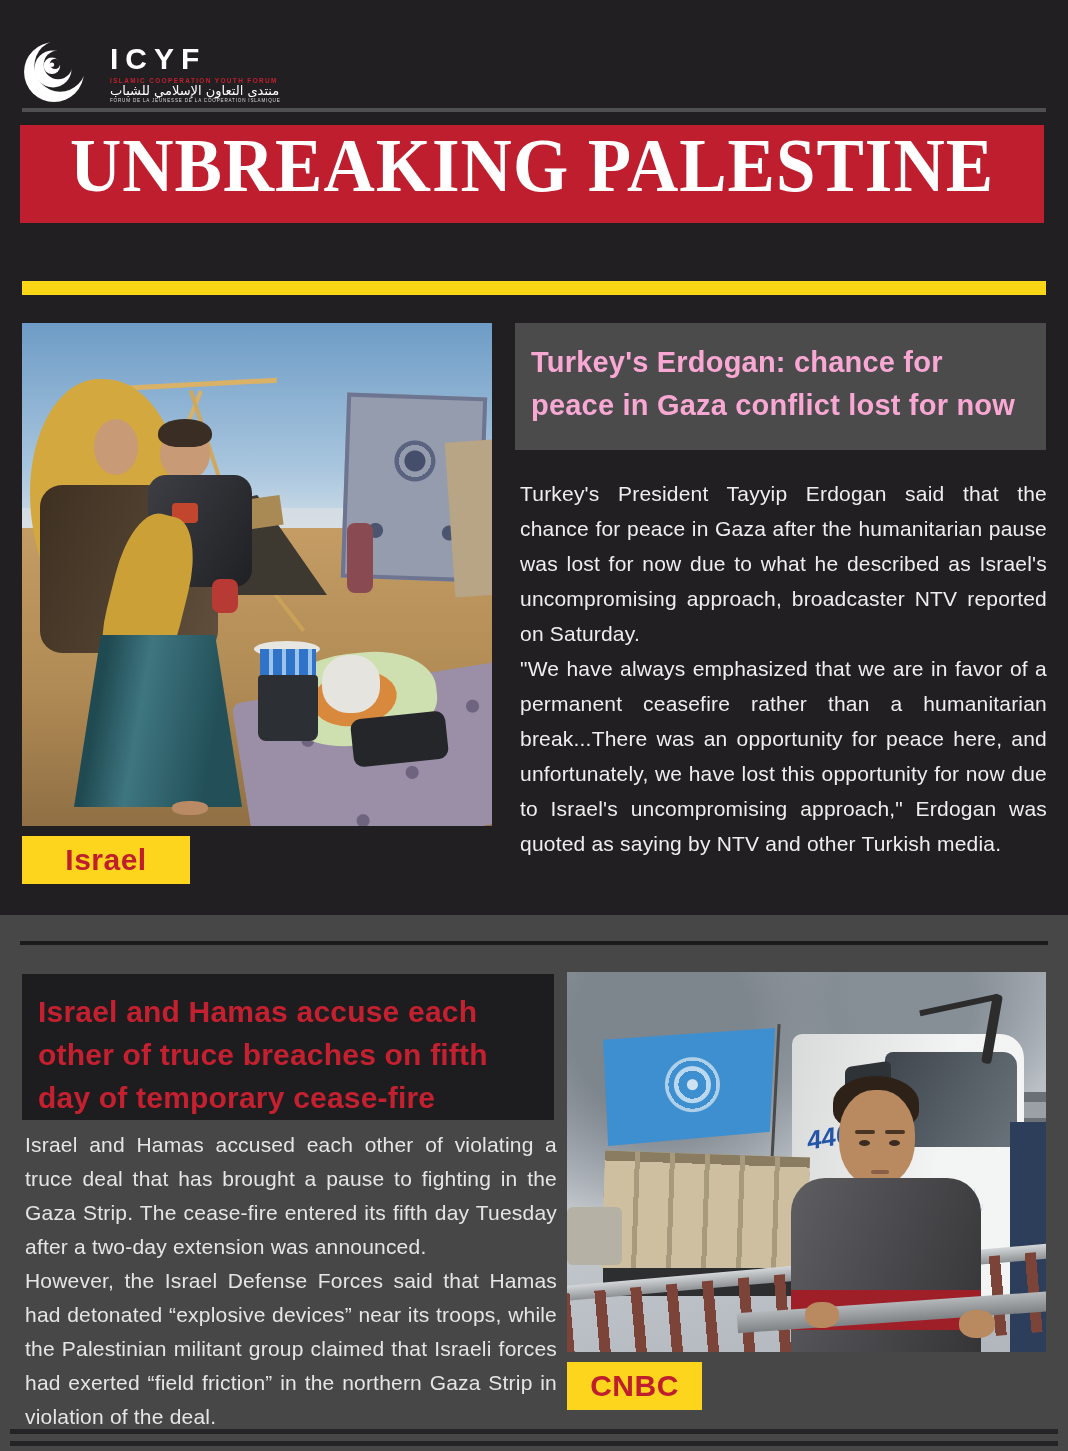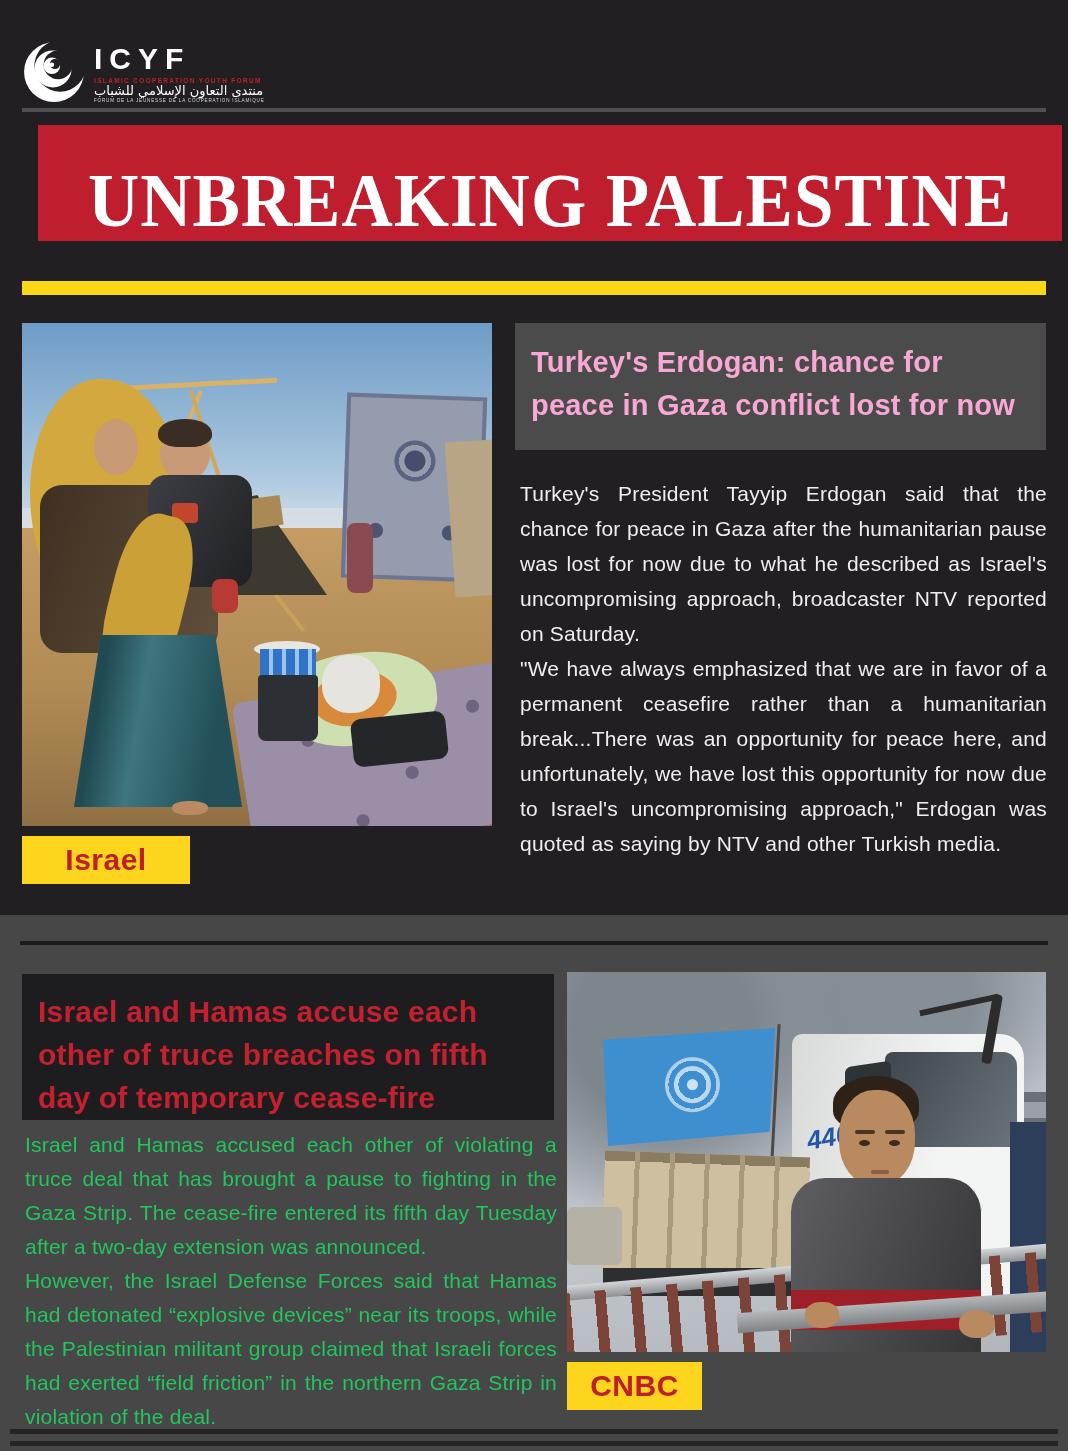--- a/index.html
+++ b/index.html
@@ -7,30 +7,30 @@
   .page {
     position:relative; width:1068px; height:1451px; overflow:hidden;
     background:#211f21;
     font-family:"Liberation Sans", sans-serif;
   }
   .bottom-band { position:absolute; left:0; top:915px; width:1068px; height:536px; background:#474747; }
 
   
   .logo-wrap { position:absolute; left:22px; top:38px; width:300px; height:70px; display:flex; }
   .logo-mark { width:66px; height:66px; }
-  .logo-text { margin-left:6px; padding-top:6px; }
+  .logo-text { margin-left:22px; padding-top:6px; }
   .logo-name { color:#ffffff; font-weight:bold; font-size:30px; letter-spacing:7px; line-height:30px; }
   .logo-tag-en { color:#c0202e; font-size:6.4px; font-weight:bold; letter-spacing:1.4px; margin-top:3px; }
   .logo-tag-ar { color:#ffffff; font-size:13px; line-height:12px; direction:rtl; text-align:left; margin-top:1px; font-family:"DejaVu Sans", sans-serif; }
   .logo-tag-fr { color:#d8d8d8; font-size:4.6px; letter-spacing:0.8px; margin-top:1px; }
   .header-rule { position:absolute; left:22px; top:108px; width:1024px; height:4px; background:#4f4f51; }
 
   
-  .banner { position:absolute; left:38px; top:125px; width:1024px; height:116px; background:#be1e2d;
-            display:flex; align-items:flex-end; justify-content:center; }
+  .banner { position:absolute; left:20px; top:125px; width:1024px; height:98px; background:#be1e2d;
+            display:flex; align-items:flex-start; justify-content:center; }
   .banner-title { color:#ffffff; font-family:"Liberation Serif", serif; font-weight:bold;
                   font-size:71px; letter-spacing:1px; transform:scaleY(1.08); white-space:nowrap; }
   .yellow-bar { position:absolute; left:22px; top:281px; width:1024px; height:14px; background:#f9d616; }
 
   
   .a1-photo { position:absolute; left:22px; top:323px; width:470px; height:503px; overflow:hidden; background:#b3925f; }
   .a1-headline-box { position:absolute; left:515px; top:323px; width:531px; height:127px; background:#4b4b4c; padding:18px 14px 0 16px; }
   .a1-headline { color:#f9a8d4; font-weight:bold; font-size:29px; line-height:43px; letter-spacing:0.2px; }
   .a1-body { position:absolute; left:520px; top:476px; width:527px; color:#efeeee;
              font-size:21px; line-height:35px; text-align:justify; letter-spacing:0.2px; }
@@ -38,21 +38,21 @@
   .src-tag span { color:#be1e2d; font-weight:bold; font-size:30px; letter-spacing:0.5px; }
   .tag-reuters { left:22px; top:836px; width:168px; height:48px; }
   .tag-cnbc { left:567px; top:1362px; width:135px; height:48px; }
 
   
   .mid-rule { position:absolute; left:20px; top:941px; width:1028px; height:4px; background:#1b1b1b; }
 
   
   .a2-headline-box { position:absolute; left:22px; top:974px; width:532px; height:146px; background:#1d1d1f; padding:16px 10px 0 16px; }
   .a2-headline { color:#c4202f; font-weight:bold; font-size:30px; line-height:43px; letter-spacing:0.2px; }
-  .a2-body { position:absolute; left:25px; top:1128px; width:532px; color:#22c55e;
+  .a2-body { position:absolute; left:25px; top:1128px; width:532px; color:#e5e5e5;
              font-size:21px; line-height:34px; text-align:justify; letter-spacing:0.2px; }
   .a2-photo { position:absolute; left:567px; top:972px; width:479px; height:380px; overflow:hidden; background:#aab0b6; }
 
   .bottom-rule-1 { position:absolute; left:10px; top:1429px; width:1048px; height:5px; background:#242426; }
   .bottom-rule-2 { position:absolute; left:10px; top:1441px; width:1048px; height:5px; background:#242426; }
 
   
   .a1-photo div { position:absolute; }
   .p1-sky { left:0; top:0; width:470px; height:210px; background:linear-gradient(180deg,#6e9cc6 0%,#a9c6de 70%,#d3dfe8 100%); }
   .p1-far { left:0; top:185px; width:470px; height:28px; background:#d9dfe3; opacity:.75; }

